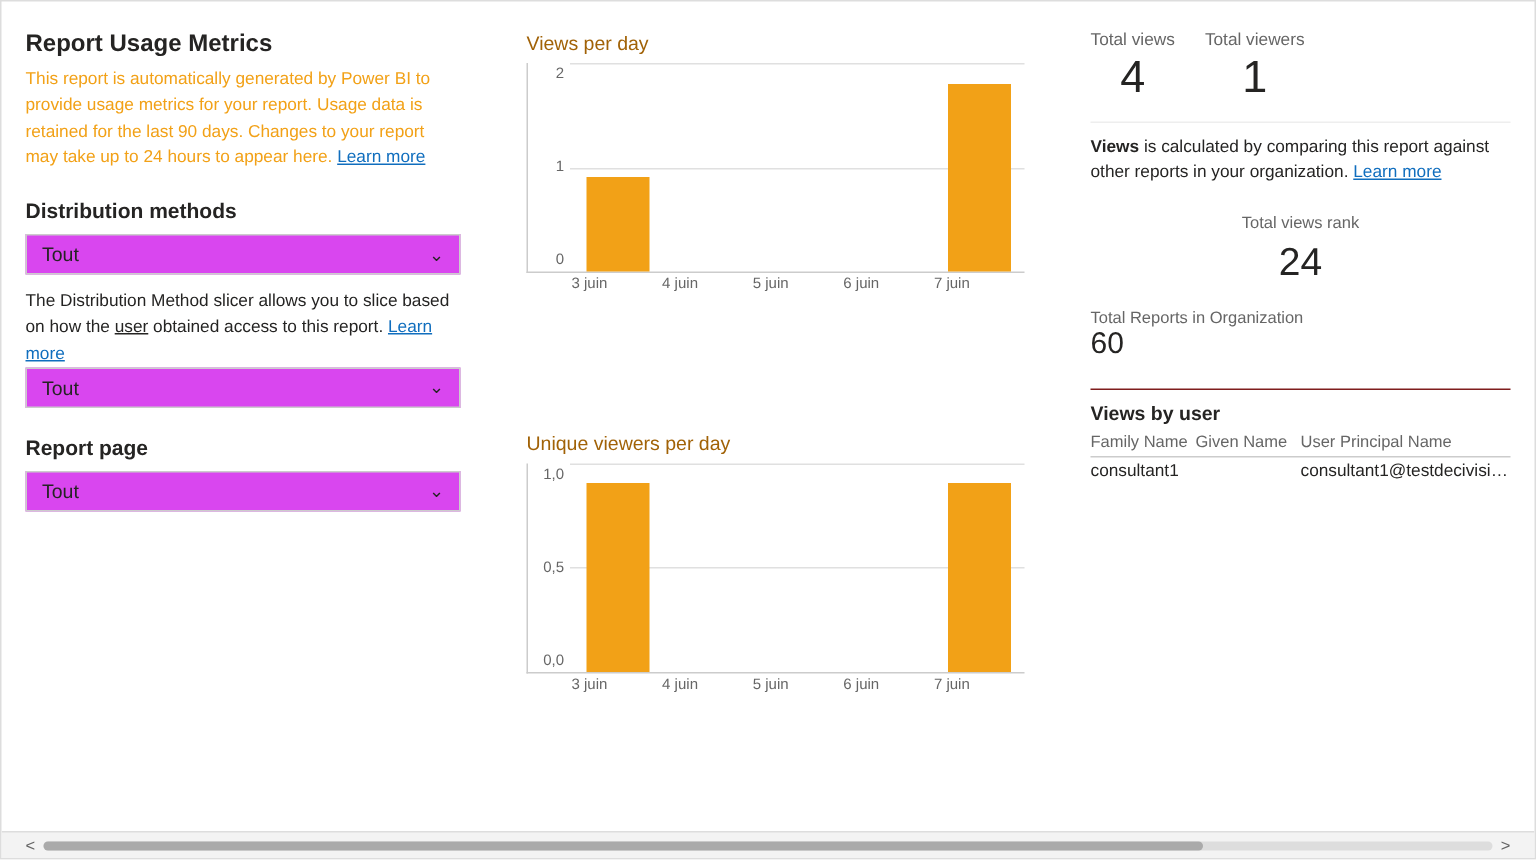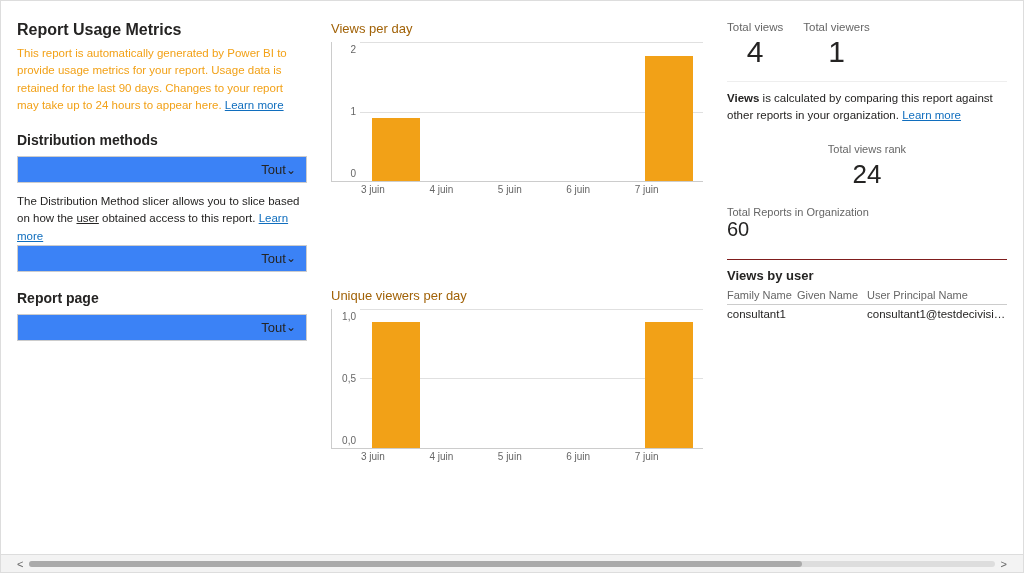--- a/index.html
+++ b/index.html
@@ -15,21 +15,21 @@
       min-height: 573px;
       display: flex;
       flex-direction: column;
       border: 1px solid #ddd;
       overflow: hidden;
     }
     .main-content {
       display: flex;
       flex: 1;
       padding: 20px 16px 10px 16px;
-      gap: 4px;
+      gap: 24px;
     }
     
     .left-panel {
       width: 300px;
       min-width: 280px;
       flex-shrink: 0;
       padding-right: 10px;
     }
     .report-title {
       font-size: 16px;
@@ -50,24 +50,24 @@
     .section-title {
       font-size: 14px;
       font-weight: 600;
       color: #252423;
       margin-top: 18px;
       margin-bottom: 8px;
     }
     .dropdown {
       display: flex;
       align-items: center;
-      justify-content: flex-end;
+      justify-content: space-between;
       border: 1px solid #ccc;
       padding: 5px 10px;
-      background: #3b82f6;
+      background: #d946ef;
       cursor: pointer;
       user-select: none;
     }
     .dropdown-label {
       font-size: 13px;
       color: #252423;
     }
     .dropdown-arrow {
       font-size: 12px;
       color: #252423;

